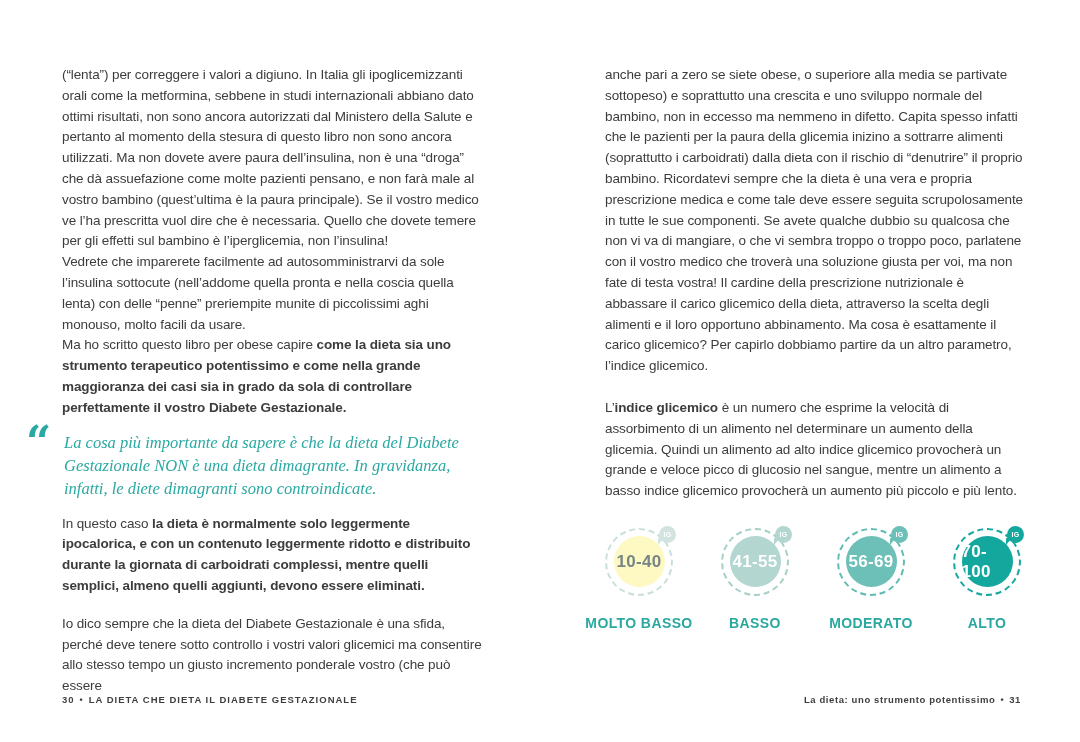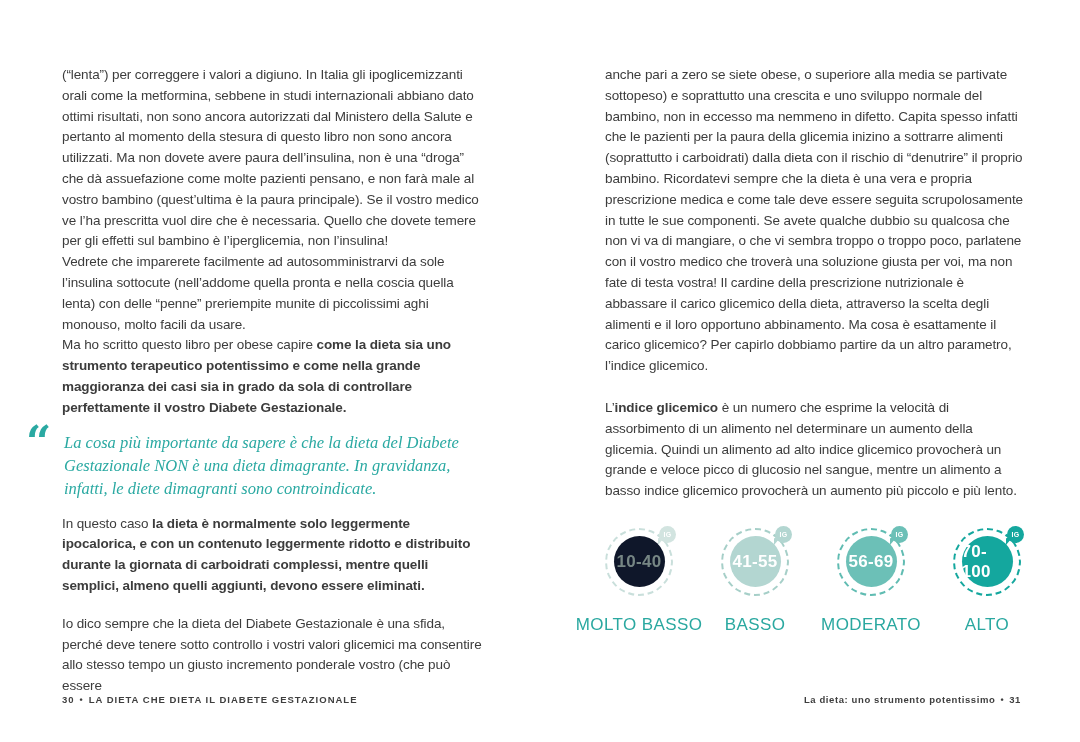--- a/index.html
+++ b/index.html
@@ -100,22 +100,22 @@
     font-weight: 700;
     letter-spacing: 0.4px;
     color: #ffffff;
   }
   .gi-label {
     position: absolute;
     top: 87px;
     left: 50%;
     transform: translateX(-50%);
     white-space: nowrap;
-    font-size: 17px;
-    font-weight: 400;
+    font-size: 14px;
+    font-weight: 700;
     letter-spacing: 0.4px;
   }
 
   
   .footer {
     position: absolute;
     top: 694px;
     font-size: 9.5px;
     font-weight: 700;
     color: #3e3e3e;
@@ -144,21 +144,21 @@
 </div>
 
 <div class="page-col right">
   <p class="body-p"><span>anche pari a zero se siete obese, o superiore alla media se partivate sottopeso) e soprattutto una crescita e uno sviluppo normale del bambino, non in eccesso ma nemmeno in difetto. Capita spesso infatti che le pazienti per la paura della glicemia inizino a sottrarre alimenti (soprattutto i carboidrati) dalla dieta con il rischio di “denutrire” il proprio bambino. Ricordatevi sempre che la dieta è una vera e propria prescrizione medica e come tale deve essere seguita scrupolosamente in tutte le sue componenti. Se avete qualche dubbio su qualcosa che non vi va di mangiare, o che vi sembra troppo o troppo poco, parlatene con il vostro medico che troverà una soluzione giusta per voi, ma non fate di testa vostra! Il cardine della prescrizione nutrizionale è abbassare il carico glicemico della dieta, attraverso la scelta degli alimenti e il loro opportuno abbinamento. Ma cosa è esattamente il carico glicemico? Per capirlo dobbiamo partire da un altro parametro, l’indice glicemico.</span></p>
   <p class="body-p rp-2"><span>L’</span><span class="bold">indice glicemico</span><span> è un numero che esprime la velocità di assorbimento di un alimento nel determinare un aumento della glicemia. Quindi un alimento ad alto indice glicemico provocherà un grande e veloce picco di glucosio nel sangue, mentre un alimento a basso indice glicemico provocherà un aumento più piccolo e più lento.</span></p>
 
   <div class="gi-row">
 
     <div class="gi-item">
       <div class="gi-ring" style="border-color: rgb(201, 223, 219);">
-        <div class="gi-circle" style="background: #0f172a; color: rgb(118, 134, 132);">
+        <div class="gi-circle" style="background: #fef9c3; color: rgb(118, 134, 132);">
           <span class="gi-range">10-40</span>
         </div>
         <div class="gi-badge" style="background: rgb(210, 228, 224);">
           <span class="gi-badge-text">IG</span>
         </div>
       </div>
       <div class="gi-label" style="color: rgb(42, 168, 160);">MOLTO BASSO</div>
     </div>
 
     <div class="gi-item">

